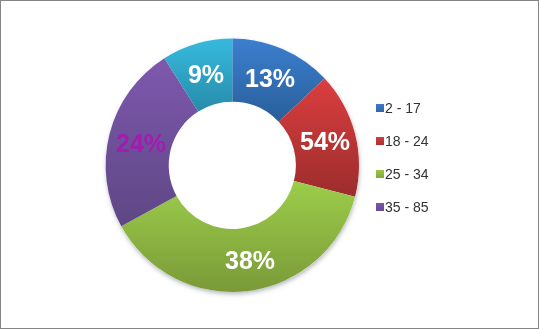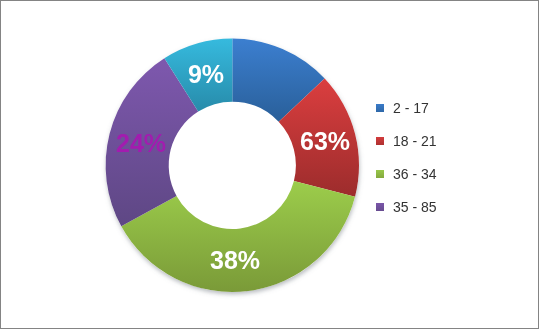--- a/index.html
+++ b/index.html
@@ -17,21 +17,21 @@
   #pct-labels{position:absolute;left:0;top:0;width:370px;height:329px;}
   .pct{
     position:absolute;white-space:nowrap;
     font-weight:bold;font-size:25px;line-height:1;color:#ffffff;
     transform:translate(-50%,-50%) translateZ(0);
   }
   #legend{position:absolute;left:375px;top:90px;width:140px;}
   .legend-row{display:flex;align-items:center;height:33px;}
   .legend-swatch{width:8px;height:8px;flex:0 0 8px;}
   .legend-label{
-    margin-left:9px;font-size:14px;line-height:1;color:#333333;
+    margin-left:1px;font-size:14px;line-height:1;color:#333333;
     white-space:nowrap;transform:translateZ(0);text-align:right;
   }
 </style>
 </head>
 <body>
 
 <div id="chart-frame">
 
   <div id="plot-area">
 
@@ -65,40 +65,41 @@
       <g id="slices">
           <path d="M231.3,37.60000000000001 A126.7,126.7 0 0 1 323.66032509429283,77.56788167883516 L277.6624047040018,120.76280406293542 A63.6,63.6 0 0 0 231.3,100.70000000000002 Z" fill="url(#grad0)"></path>
           <path d="M323.66032509429283,77.56788167883516 A126.7,126.7 0 0 1 354.0194865149976,195.8090087037871 L292.90188904778097,180.11667682368477 A63.6,63.6 0 0 0 277.6624047040018,120.76280406293542 Z" fill="url(#grad1)"></path>
           <path d="M354.0194865149976,195.8090087037871 A126.7,126.7 0 0 1 120.2719436384425,225.33819050868732 L175.5668951492103,194.9395336728691 A63.6,63.6 0 0 0 292.90188904778097,180.11667682368477 Z" fill="url(#grad2)"></path>
           <path d="M120.2719436384425,225.33819050868732 A126.7,126.7 0 0 1 163.41074507616116,57.323651838894676 L197.22141583933586,110.60074393807184 A63.6,63.6 0 0 0 175.5668951492103,194.9395336728691 Z" fill="url(#grad3)"></path>
           <path d="M163.41074507616116,57.323651838894676 A126.7,126.7 0 0 1 231.29999999999998,37.60000000000001 L231.3,100.70000000000002 A63.6,63.6 0 0 0 197.22141583933586,110.60074393807184 Z" fill="url(#grad4)"></path>
         </g>
     </svg>
 
     <div id="pct-labels">
-      <div class="pct" style="left: 324px; top: 140px; color: rgb(255, 255, 255);">63%</div>
-      <div class="pct" style="left: 234px; top: 259px; color: rgb(255, 255, 255);">38%</div>
+      <div class="pct" style="left: 269px; top: 77px; color: rgb(255, 255, 255);">13%</div>
+      <div class="pct" style="left: 324px; top: 140px; color: rgb(255, 255, 255);">54%</div>
+      <div class="pct" style="left: 249px; top: 259px; color: rgb(255, 255, 255);">38%</div>
       <div class="pct" style="left: 140px; top: 142px; color: #a21caf;">24%</div>
       <div class="pct" style="left: 205px; top: 73px; color: rgb(255, 255, 255);">9%</div>
     </div>
 
   </div>
 
   <div id="legend">
     <div class="legend-row">
       <span class="legend-swatch" style="background: linear-gradient(rgb(58, 123, 201), rgb(46, 104, 168));"></span>
       <span class="legend-label">2 - 17</span>
     </div>
     <div class="legend-row">
       <span class="legend-swatch" style="background: linear-gradient(rgb(211, 60, 61), rgb(174, 49, 49));"></span>
-      <span class="legend-label">18 - 21</span>
+      <span class="legend-label">18 - 24</span>
     </div>
     <div class="legend-row">
       <span class="legend-swatch" style="background: linear-gradient(rgb(152, 199, 73), rgb(132, 168, 61));"></span>
-      <span class="legend-label">36 - 34</span>
+      <span class="legend-label">25 - 34</span>
     </div>
     <div class="legend-row">
       <span class="legend-swatch" style="background: linear-gradient(rgb(122, 86, 169), rgb(103, 76, 144));"></span>
       <span class="legend-label">35 - 85</span>
     </div>
   </div>
 
 </div>
 
 </body></html>

